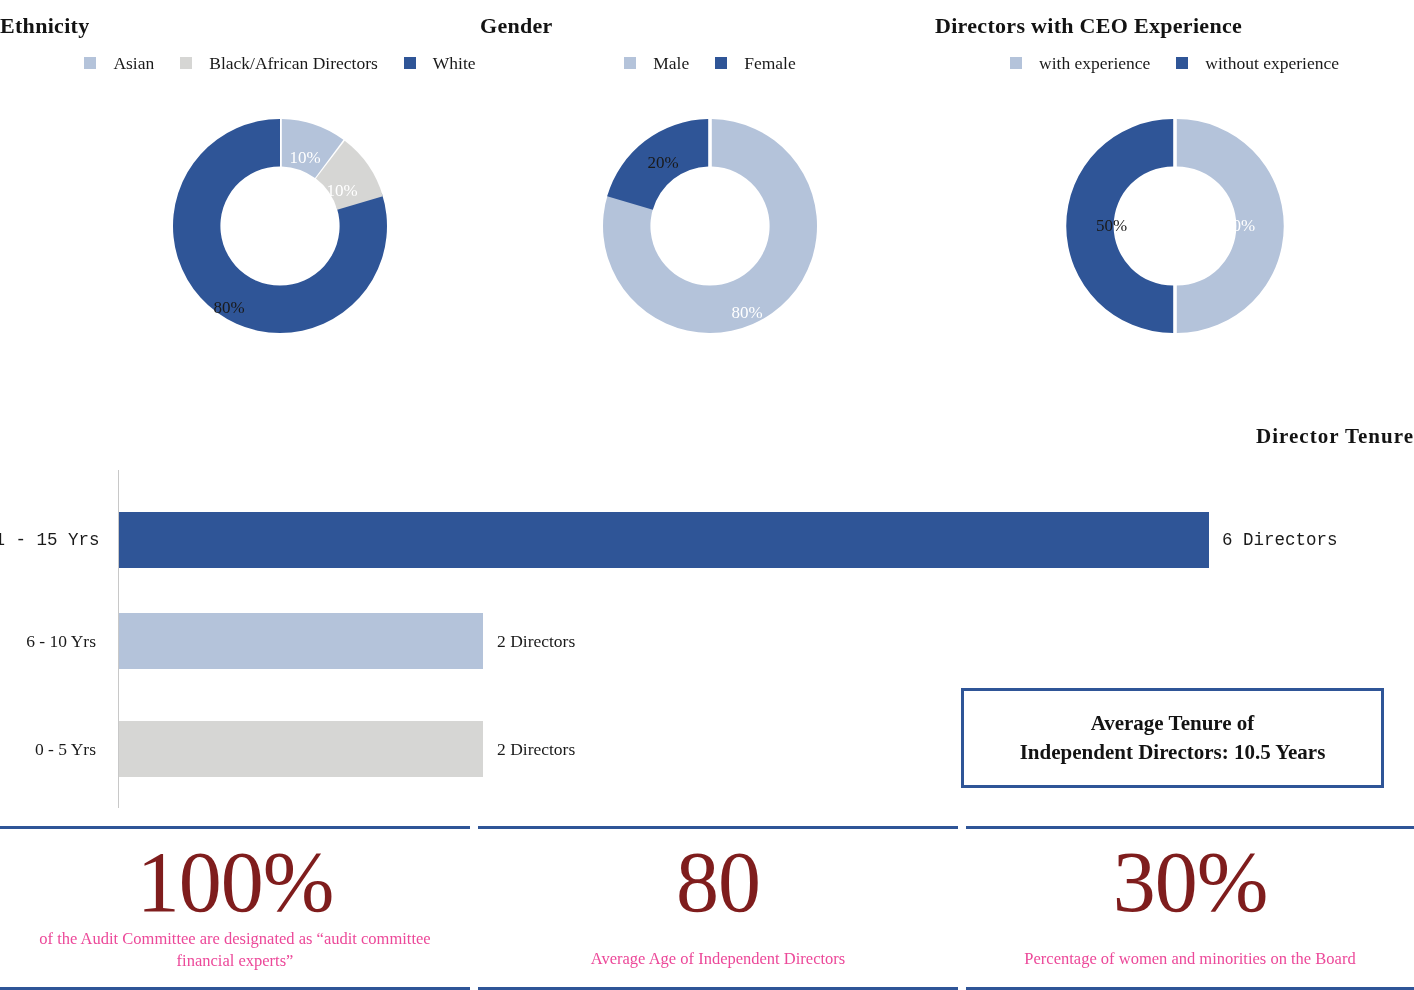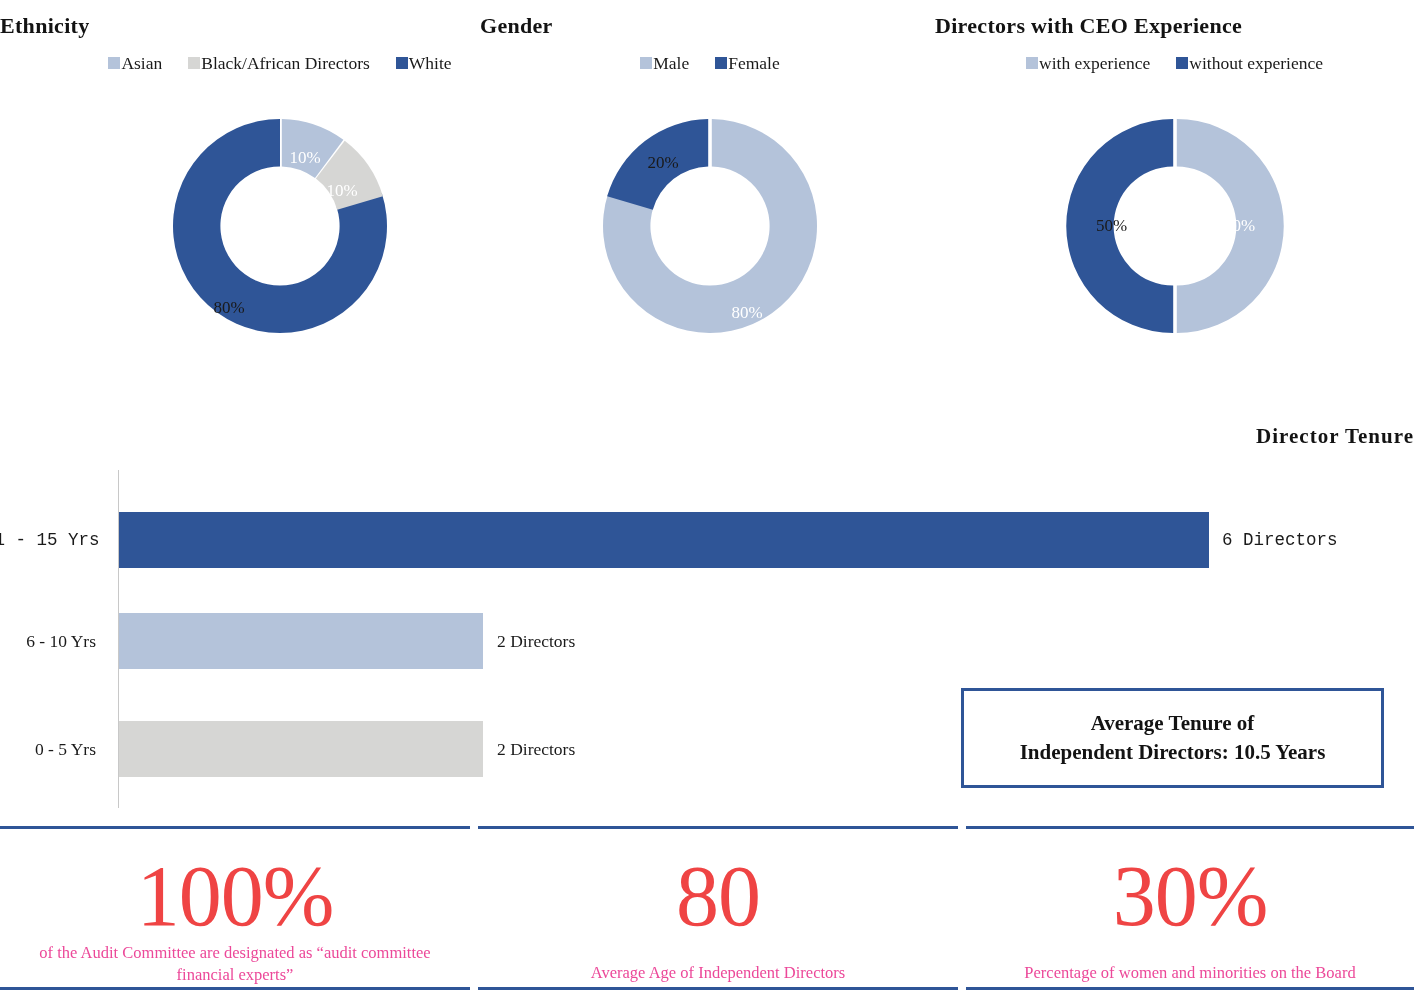--- a/index.html
+++ b/index.html
@@ -36,21 +36,21 @@
   }
   .legend {
     display: flex;
     justify-content: center;
     align-items: center;
     gap: 26px;
     margin-top: 13px;
     font-size: 17.5px;
     line-height: 20px;
   }
-  .legend-item { display: flex; align-items: center; gap: 1px; white-space: nowrap; }
+  .legend-item { display: flex; align-items: center; gap: 17px; white-space: nowrap; }
   .swatch { width: 12px; height: 12px; display: inline-block; flex: none; }
 
   .donut-wrap { position: relative; margin: 0 auto; }
   .donut-wrap svg { display: block; }
   .donut-label {
     position: absolute;
     font-size: 17px;
     line-height: 18px;
     transform: translate(-50%, -50%);
     white-space: nowrap;
@@ -154,23 +154,23 @@
     position: absolute;
     left: 0; right: 0;
     height: 3px;
     background: #2f5597;
   }
   .stat .rule.top { top: 0; }
   .stat .rule.bottom { bottom: 0; }
   .stat .big {
     font-size: 86px;
     line-height: 96px;
-    color: #ef4444;
+    color: #7f1d1d;
     font-weight: normal;
-    margin-top: 22px;
+    margin-top: 8px;
     letter-spacing: -1px;
   }
   .stat .caption {
     font-size: 16.5px;
     line-height: 22px;
     text-align: center;
     color: #ec4899;
     padding: 0 14px;
     margin-top: -2px;
   }

